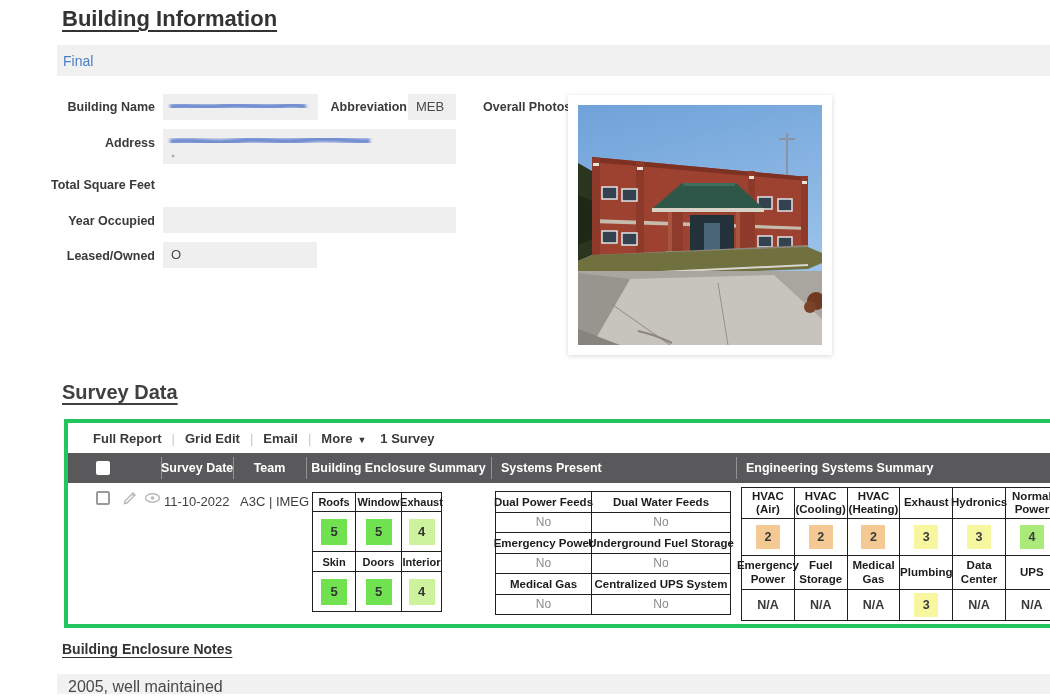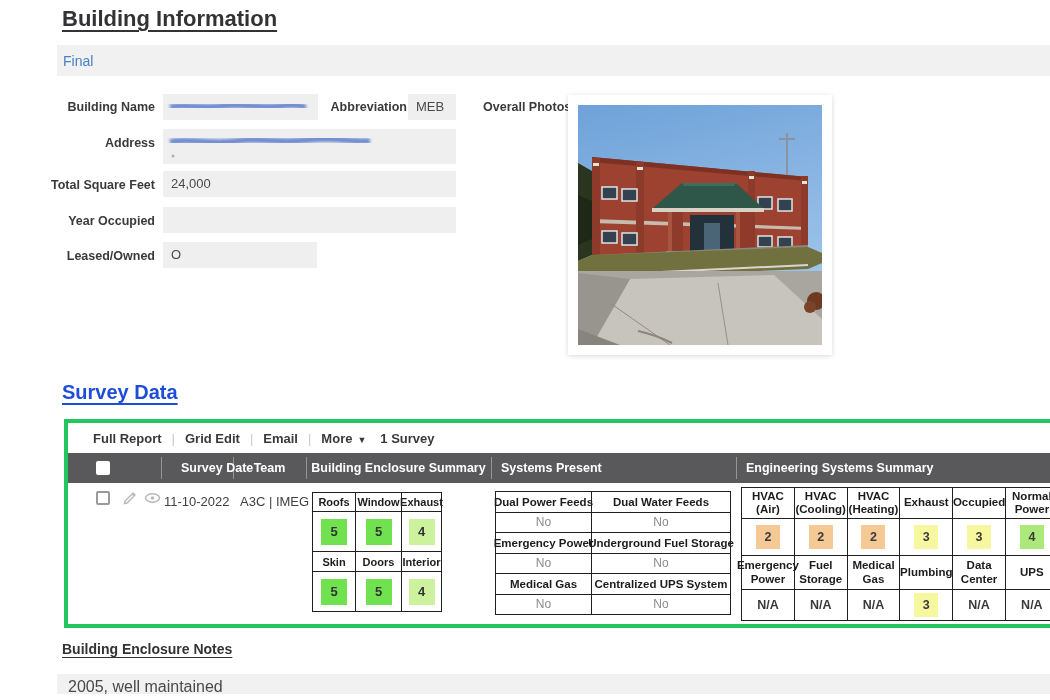--- a/index.html
+++ b/index.html
@@ -4,21 +4,21 @@
 <style>
   * { margin:0; padding:0; box-sizing:border-box; }
   html,body { width:1050px; height:700px; overflow:hidden; background:#fff;
     font-family:"Liberation Sans", sans-serif; }
   .abs { position:absolute; }
   #frame { position:relative; width:1050px; height:700px; background:#fff; }
 
   
   .h-main { left:62px; top:6px; font-size:22px; font-weight:600; color:#333336;
     text-decoration:underline; text-decoration-thickness:2px; text-underline-offset:4px; }
-  .h-survey { left:62px; top:381px; font-size:20px; font-weight:600; color:#1d4ed8;
+  .h-survey { left:62px; top:381px; font-size:20px; font-weight:600; color:#404040;
     text-decoration:underline; text-decoration-thickness:2px; text-underline-offset:4px; }
   .h-notes { left:62px; top:641px; font-size:14px; font-weight:600; color:#333336;
     text-decoration:underline; text-underline-offset:3px; }
 
   
   .graybar { left:57px; width:993px; background:#f1f1f2; }
   #final-bar { top:45px; height:31px; line-height:31px; padding-left:6px; }
   #final-bar span { color:#4b80c2; font-weight:400; font-size:14px; }
   #notes-bar { top:674px; height:20px; line-height:26px; padding-left:11px;
     font-size:16px; color:#49494b; }
@@ -109,23 +109,20 @@
   </div>
   <div class="abs ffield" style="left:408px; top:94px; width:48px; height:26px;">
     <span class="fval">MEB</span>
   </div>
   <div class="abs ffield" style="left:163px; top:129px; width:293px; height:35px;">
     <svg class="scribble" width="210" height="26">
       <path d="M3,8 C25,4 45,11 70,7 S110,10 140,6 S185,9 203,7" stroke="#5072c8" stroke-width="6" fill="none" filter="url(#bl1)"></path>
       <circle cx="6" cy="22" r="1.5" fill="#9aa0ae"></circle>
     </svg>
   </div>
-  <div class="abs ffield" style="left:163px; top:171px; width:293px; height:26px;">
-    <span class="fval">24,000</span>
-  </div>
   <div class="abs ffield" style="left:163px; top:207px; width:293px; height:26px;">
     <span class="fval"></span>
   </div>
   <div class="abs ffield" style="left:163px; top:242px; width:154px; height:26px;">
     <span class="fval">O</span>
   </div>
 
   <div class="abs" id="photo-card">
     <svg width="244" height="240" viewBox="0 0 244 240">
       <defs>
@@ -217,21 +214,21 @@
       <span class="tb-count">1 Survey</span>
     </div>
 
     <div id="thead">
       <div id="head-check"></div>
       <div class="th-sep" style="left:93px;"></div>
       <div class="th-sep" style="left:165px;"></div>
       <div class="th-sep" style="left:238px;"></div>
       <div class="th-sep" style="left:423px;"></div>
       <div class="th-sep" style="left:668px;"></div>
-      <div class="th" style="left:93px; width:72px; text-align:center;margin-left:20px;">Survey Date</div>
+      <div class="th" style="left:93px; width:72px; text-align:center;">Survey Date</div>
       <div class="th" style="left:165px; width:73px; text-align:center;">Team</div>
       <div class="th" style="left:238px; width:185px; text-align:center;">Building Enclosure Summary</div>
       <div class="th" style="left:433px;">Systems Present</div>
       <div class="th" style="left:678px;">Engineering Systems Summary</div>
     </div>
 
     <div id="row-check"></div>
     <svg class="row-icon" style="left:54px;" width="16" height="16" viewBox="0 0 16 16">
       <path d="M2.5,13.5 L3,11 L11,3 L13,5 L5,13 Z M10,4 L12,6" stroke="#b8b8b8" stroke-width="1.4" fill="none"></path>
     </svg>
@@ -282,21 +279,21 @@
       <div class="hd">Centralized UPS System</div>
       <div class="val">No</div>
       <div class="val">No</div>
     </div>
 
     <div class="mini" id="eng-table">
       <div class="hd">HVAC (Air)</div>
       <div class="hd">HVAC (Cooling)</div>
       <div class="hd">HVAC (Heating)</div>
       <div class="hd">Exhaust</div>
-      <div class="hd">Occupied</div>
+      <div class="hd">Hydronics</div>
       <div class="hd">Normal Power</div>
       <div>
           <span class="eng-val" style="background-color: rgb(245, 201, 147);">2</span>
         </div>
       <div>
           <span class="eng-val" style="background-color: rgb(245, 201, 147);">2</span>
         </div>
       <div>
           <span class="eng-val" style="background-color: rgb(245, 201, 147);">2</span>
         </div>

